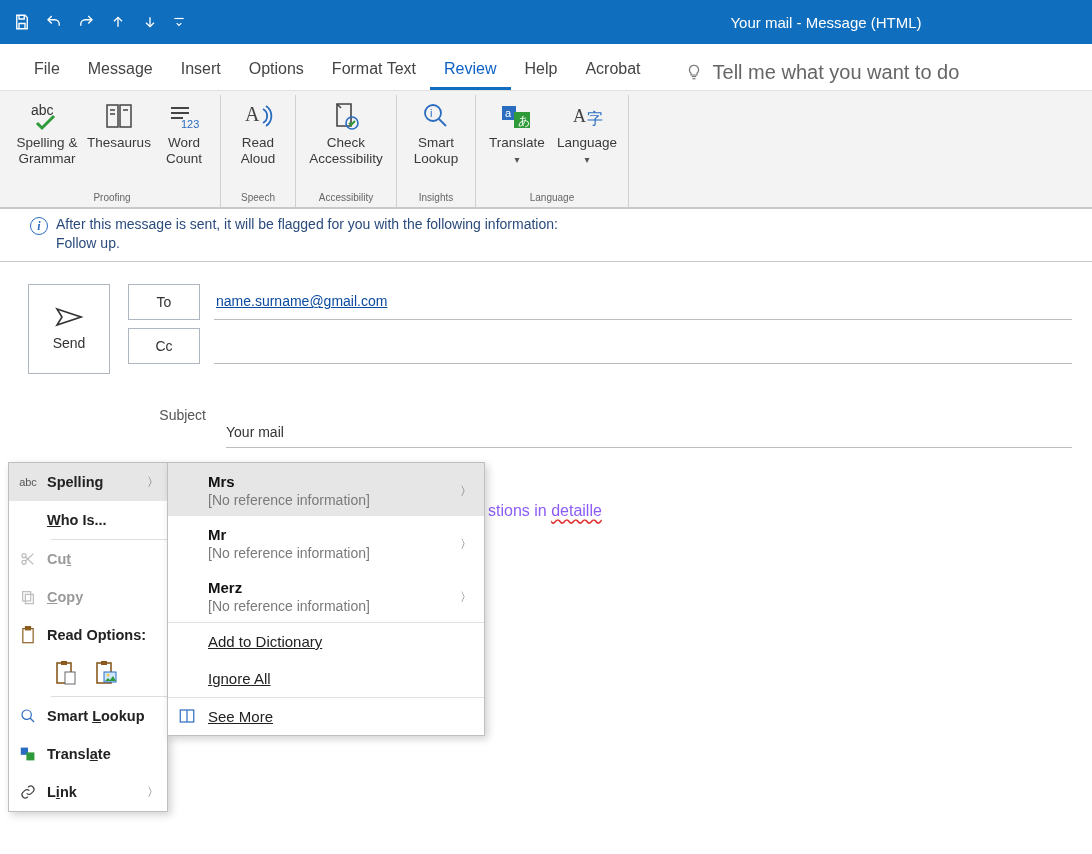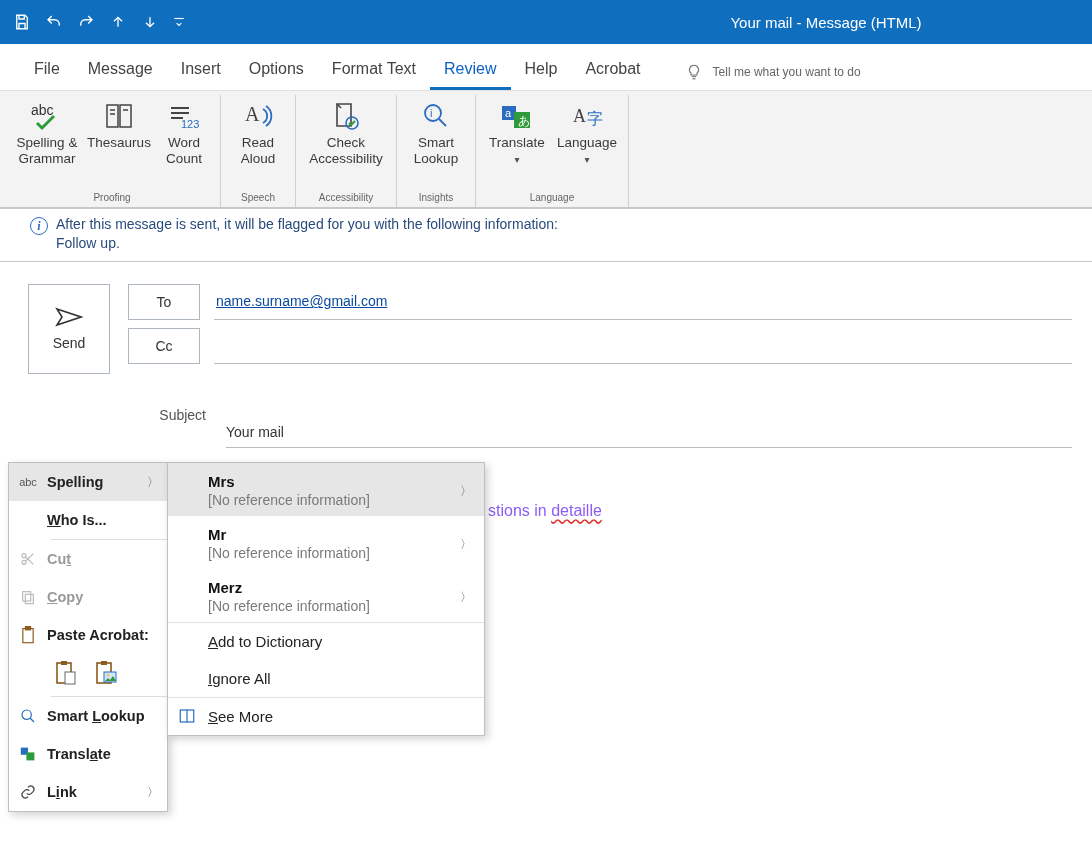--- a/index.html
+++ b/index.html
@@ -53,21 +53,21 @@
   }
   .tab.active {
     color:#0b62c4;
     border-bottom: 3px solid #106ebe;
     padding-bottom:9px;
   }
   .tellme {
     display:flex; align-items:center; gap:10px;
     margin-left: 30px;
     color:#666;
-    font-size:12px;
+    font-size:20px;
   }
 
   
   .ribbon {
     display:flex;
     background:#f3f3f3;
     border-top:1px solid #e1e1e1;
     border-bottom:1px solid #c8c8c8;
     height: 118px;
     padding: 4px 4px 0 4px;
@@ -231,20 +231,21 @@
   .sub-item.hl { background:#e6e6e6; }
   .sub-item .main { font-weight:600; color:#111; }
   .sub-item .sub { color:#7a7a7a; font-size:14px; margin-top:2px; }
   .sub-item .arrow {
     position:absolute; right:12px; top:20px; color:#555; font-size:12px;
   }
   .sub-sep { height:1px; background:#e2e2e2; }
   .sub-action {
     padding: 10px 14px 10px 40px;
     position:relative;
+    text-decoration:underline;
   }
   .sub-action .icon {
     position:absolute; left:10px; top:9px;
     width:18px;height:18px;
   }
 
   
   svg { display:block; }
 
 </style>
@@ -505,21 +506,21 @@
     </span>
     <span class="lbl"><span class="under">C</span>opy</span>
   </div>
   <div class="ctx-row bold">
     <span class="icon">
       <svg width="16" height="18" viewBox="0 0 24 28" fill="none" stroke="#8a5a1e" stroke-width="1.8">
           <rect x="4" y="4" width="16" height="22"></rect>
           <rect x="8" y="1" width="8" height="5" fill="#8a5a1e"></rect>
         </svg>
     </span>
-    <span class="lbl">Paste Acrobat:</span>
+    <span class="lbl">Read Options:</span>
   </div>
   <div class="paste-icons">
     <span class="picon">
       <svg width="22" height="26" viewBox="0 0 22 26">
           <rect x="2" y="3" width="14" height="20" fill="none" stroke="#8a5a1e" stroke-width="1.6"></rect>
           <rect x="6" y="1" width="6" height="4" fill="#8a5a1e"></rect>
           <rect x="10" y="12" width="10" height="12" fill="#fff" stroke="#666"></rect>
         </svg>
     </span>
     <span class="picon">

